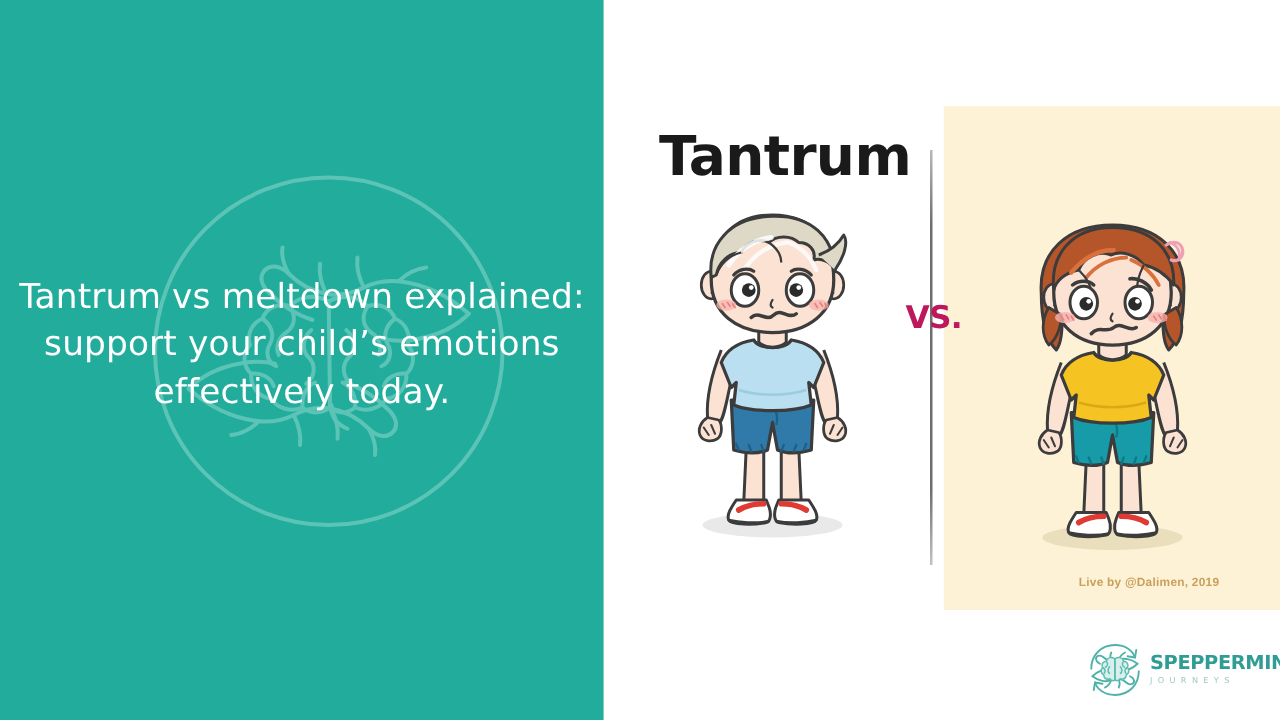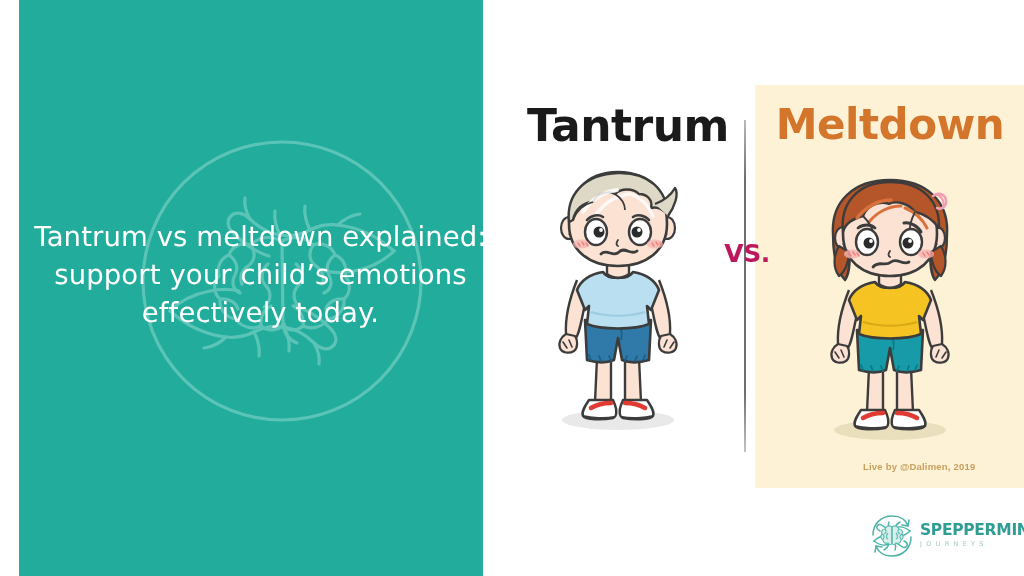--- a/index.html
+++ b/index.html
@@ -25,21 +25,20 @@
   }
 
   
   .teal-panel {
     position: absolute;
     left: 0; top: 0;
     width: 483px;
     height: 576px;
     background: #22ac9c;
     overflow: hidden;
-    margin-left: 19px;
   }
   .watermark {
     position: absolute;
     left: 113px;
     top: 131px;
     width: 300px;
     height: 300px;
     opacity: 1;
   }
   .headline {
@@ -249,21 +248,20 @@
 
     <div class="headline">Tantrum vs meltdown explained: support your child’s emotions effectively today.</div>
   </div>
 
   <div class="compare">
 
     <div class="cream-panel"></div>
 
     <div class="label-tantrum">Tantrum</div>
 
-    <div class="label-meltdown">Meltdown</div>
 
     <div class="figure-left">
       <svg viewBox="0 0 170 280" width="170" height="280" xmlns="http://www.w3.org/2000/svg">
 
         <ellipse cx="85" cy="258" rx="56" ry="10" fill="#e9e9e9"></ellipse>
 
         <path d="M64 196 L62 240 L78 240 L78 196 Z" fill="#fbe2d3" stroke="#3c3c3c" stroke-width="2.4" stroke-linejoin="round"></path>
         <path d="M92 196 L92 240 L108 240 L106 196 Z" fill="#fbe2d3" stroke="#3c3c3c" stroke-width="2.4" stroke-linejoin="round"></path>
 
         <path d="M56 238 C52 244 48 250 50 254 C52 258 70 258 80 256 C84 255 84 248 82 243 L80 238 Z" fill="#ffffff" stroke="#3c3c3c" stroke-width="2.4" stroke-linejoin="round"></path>

